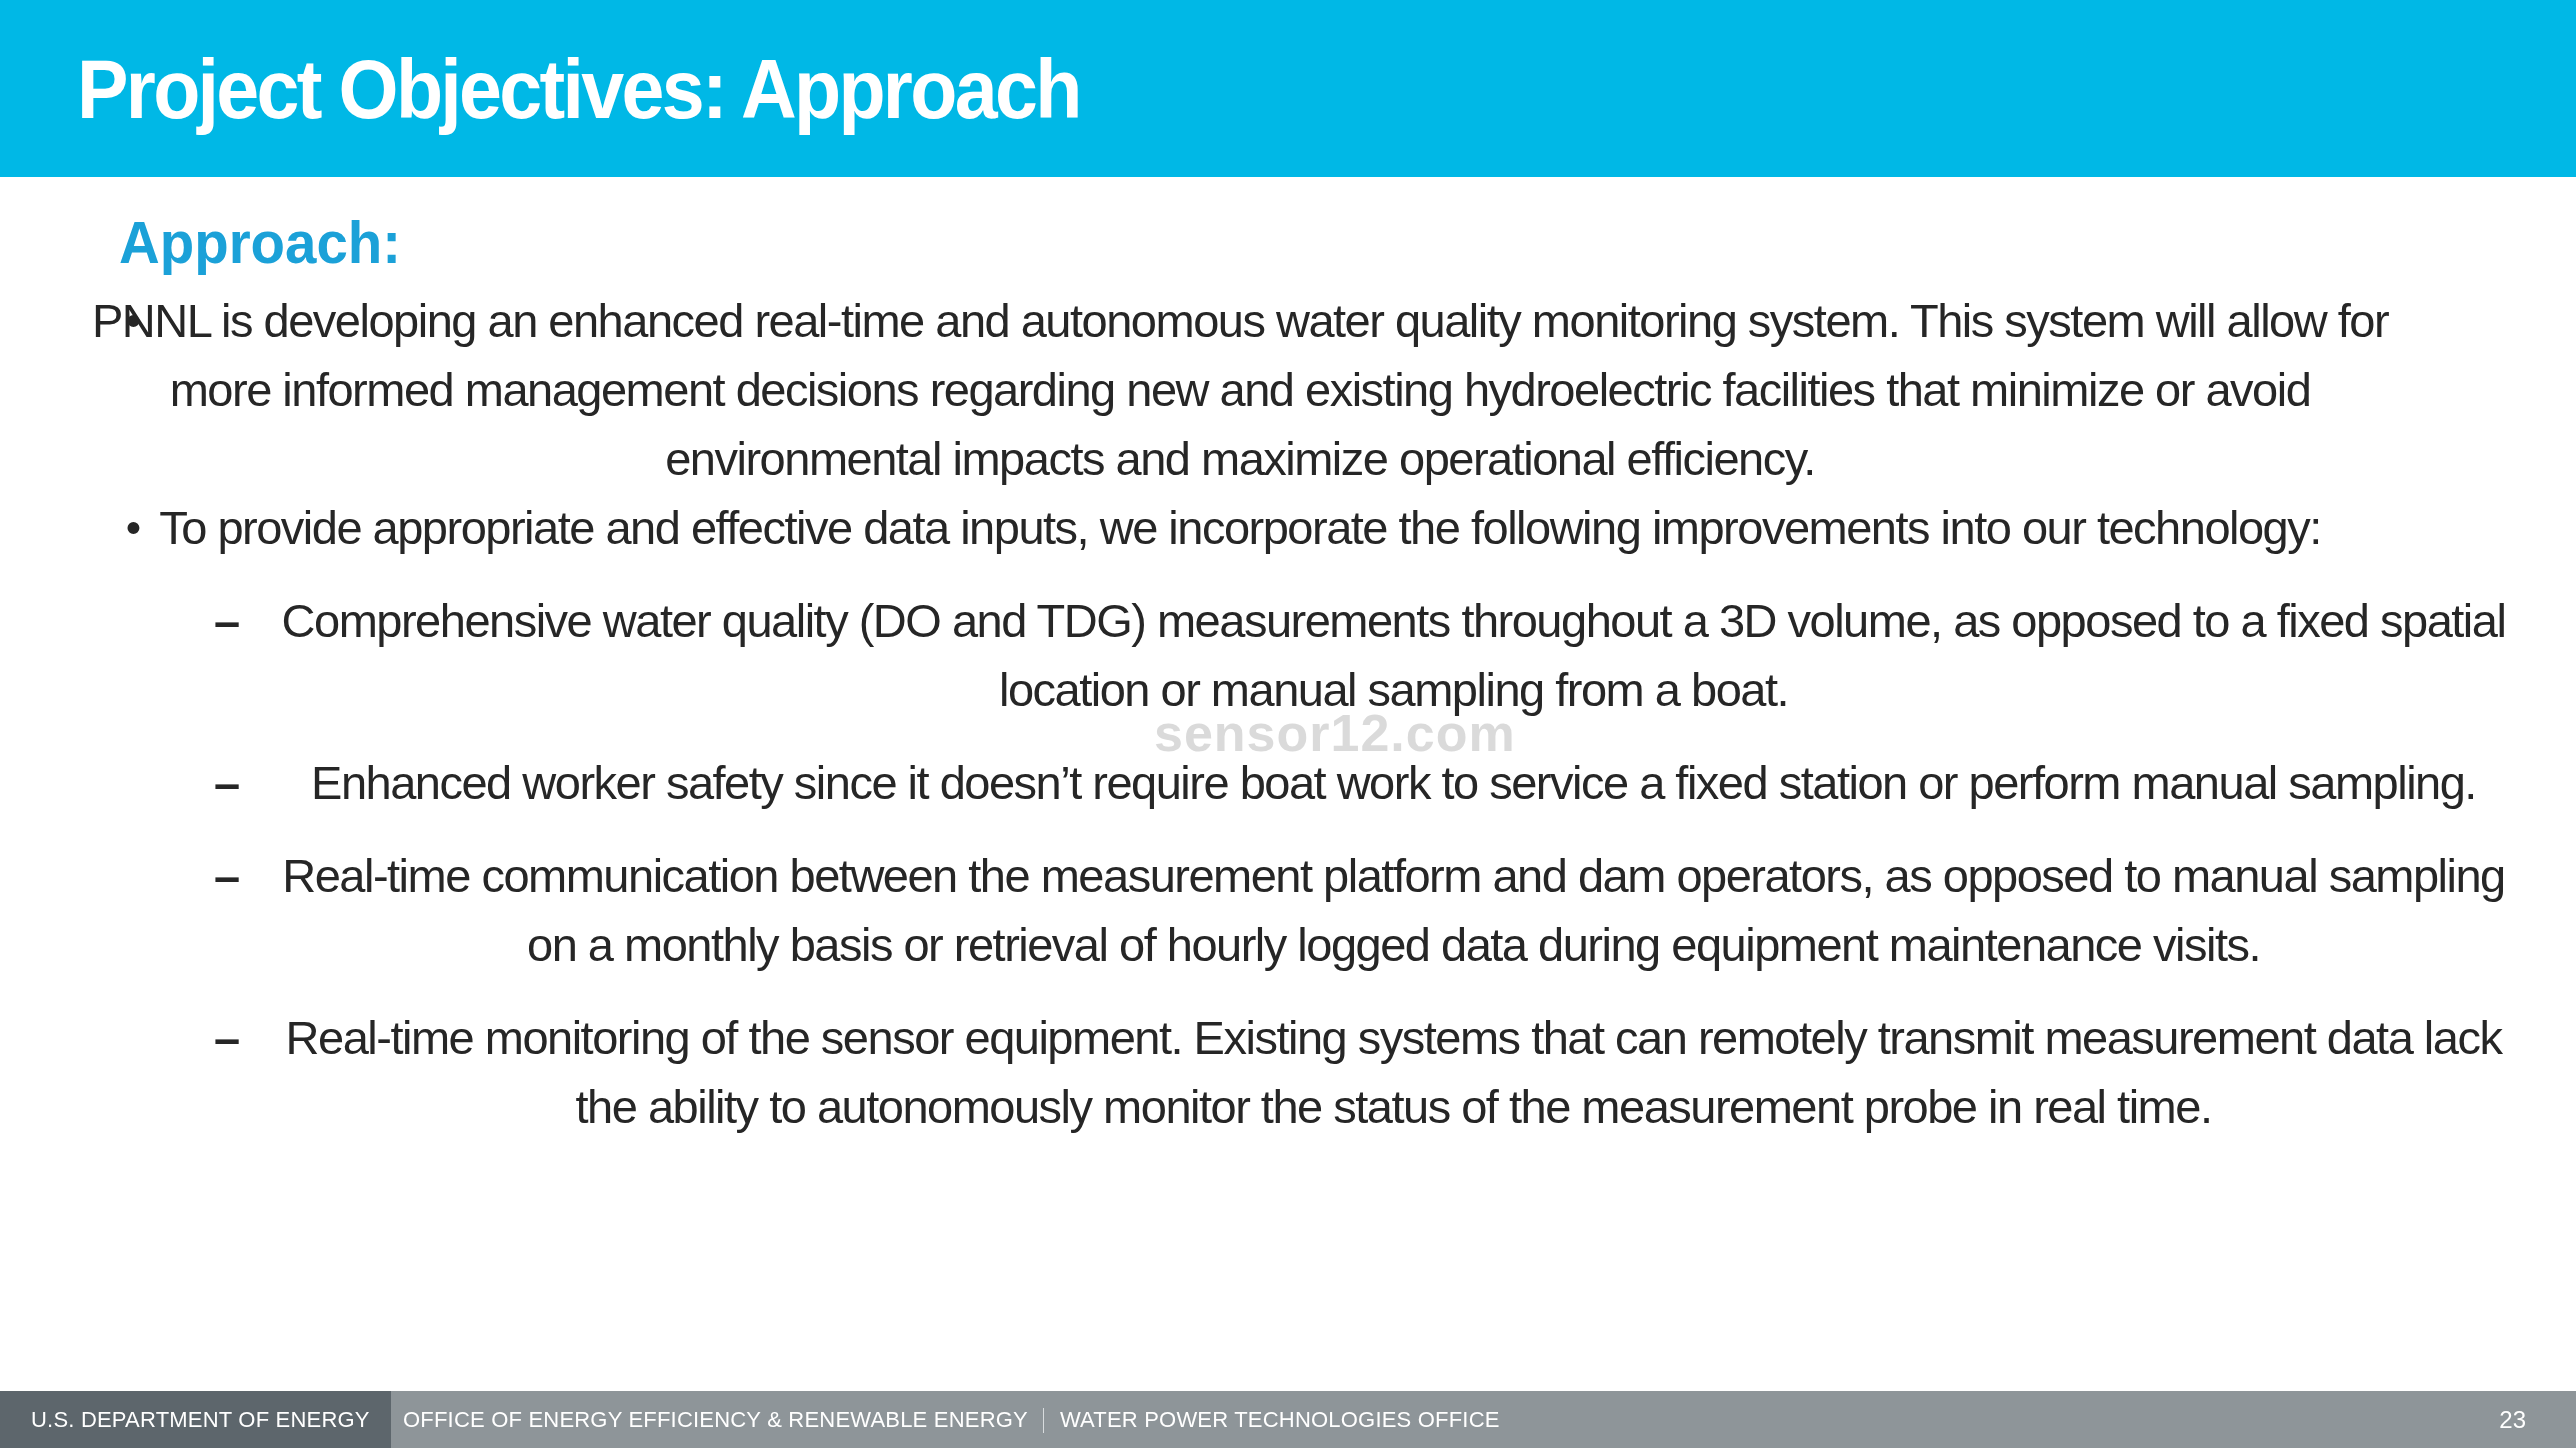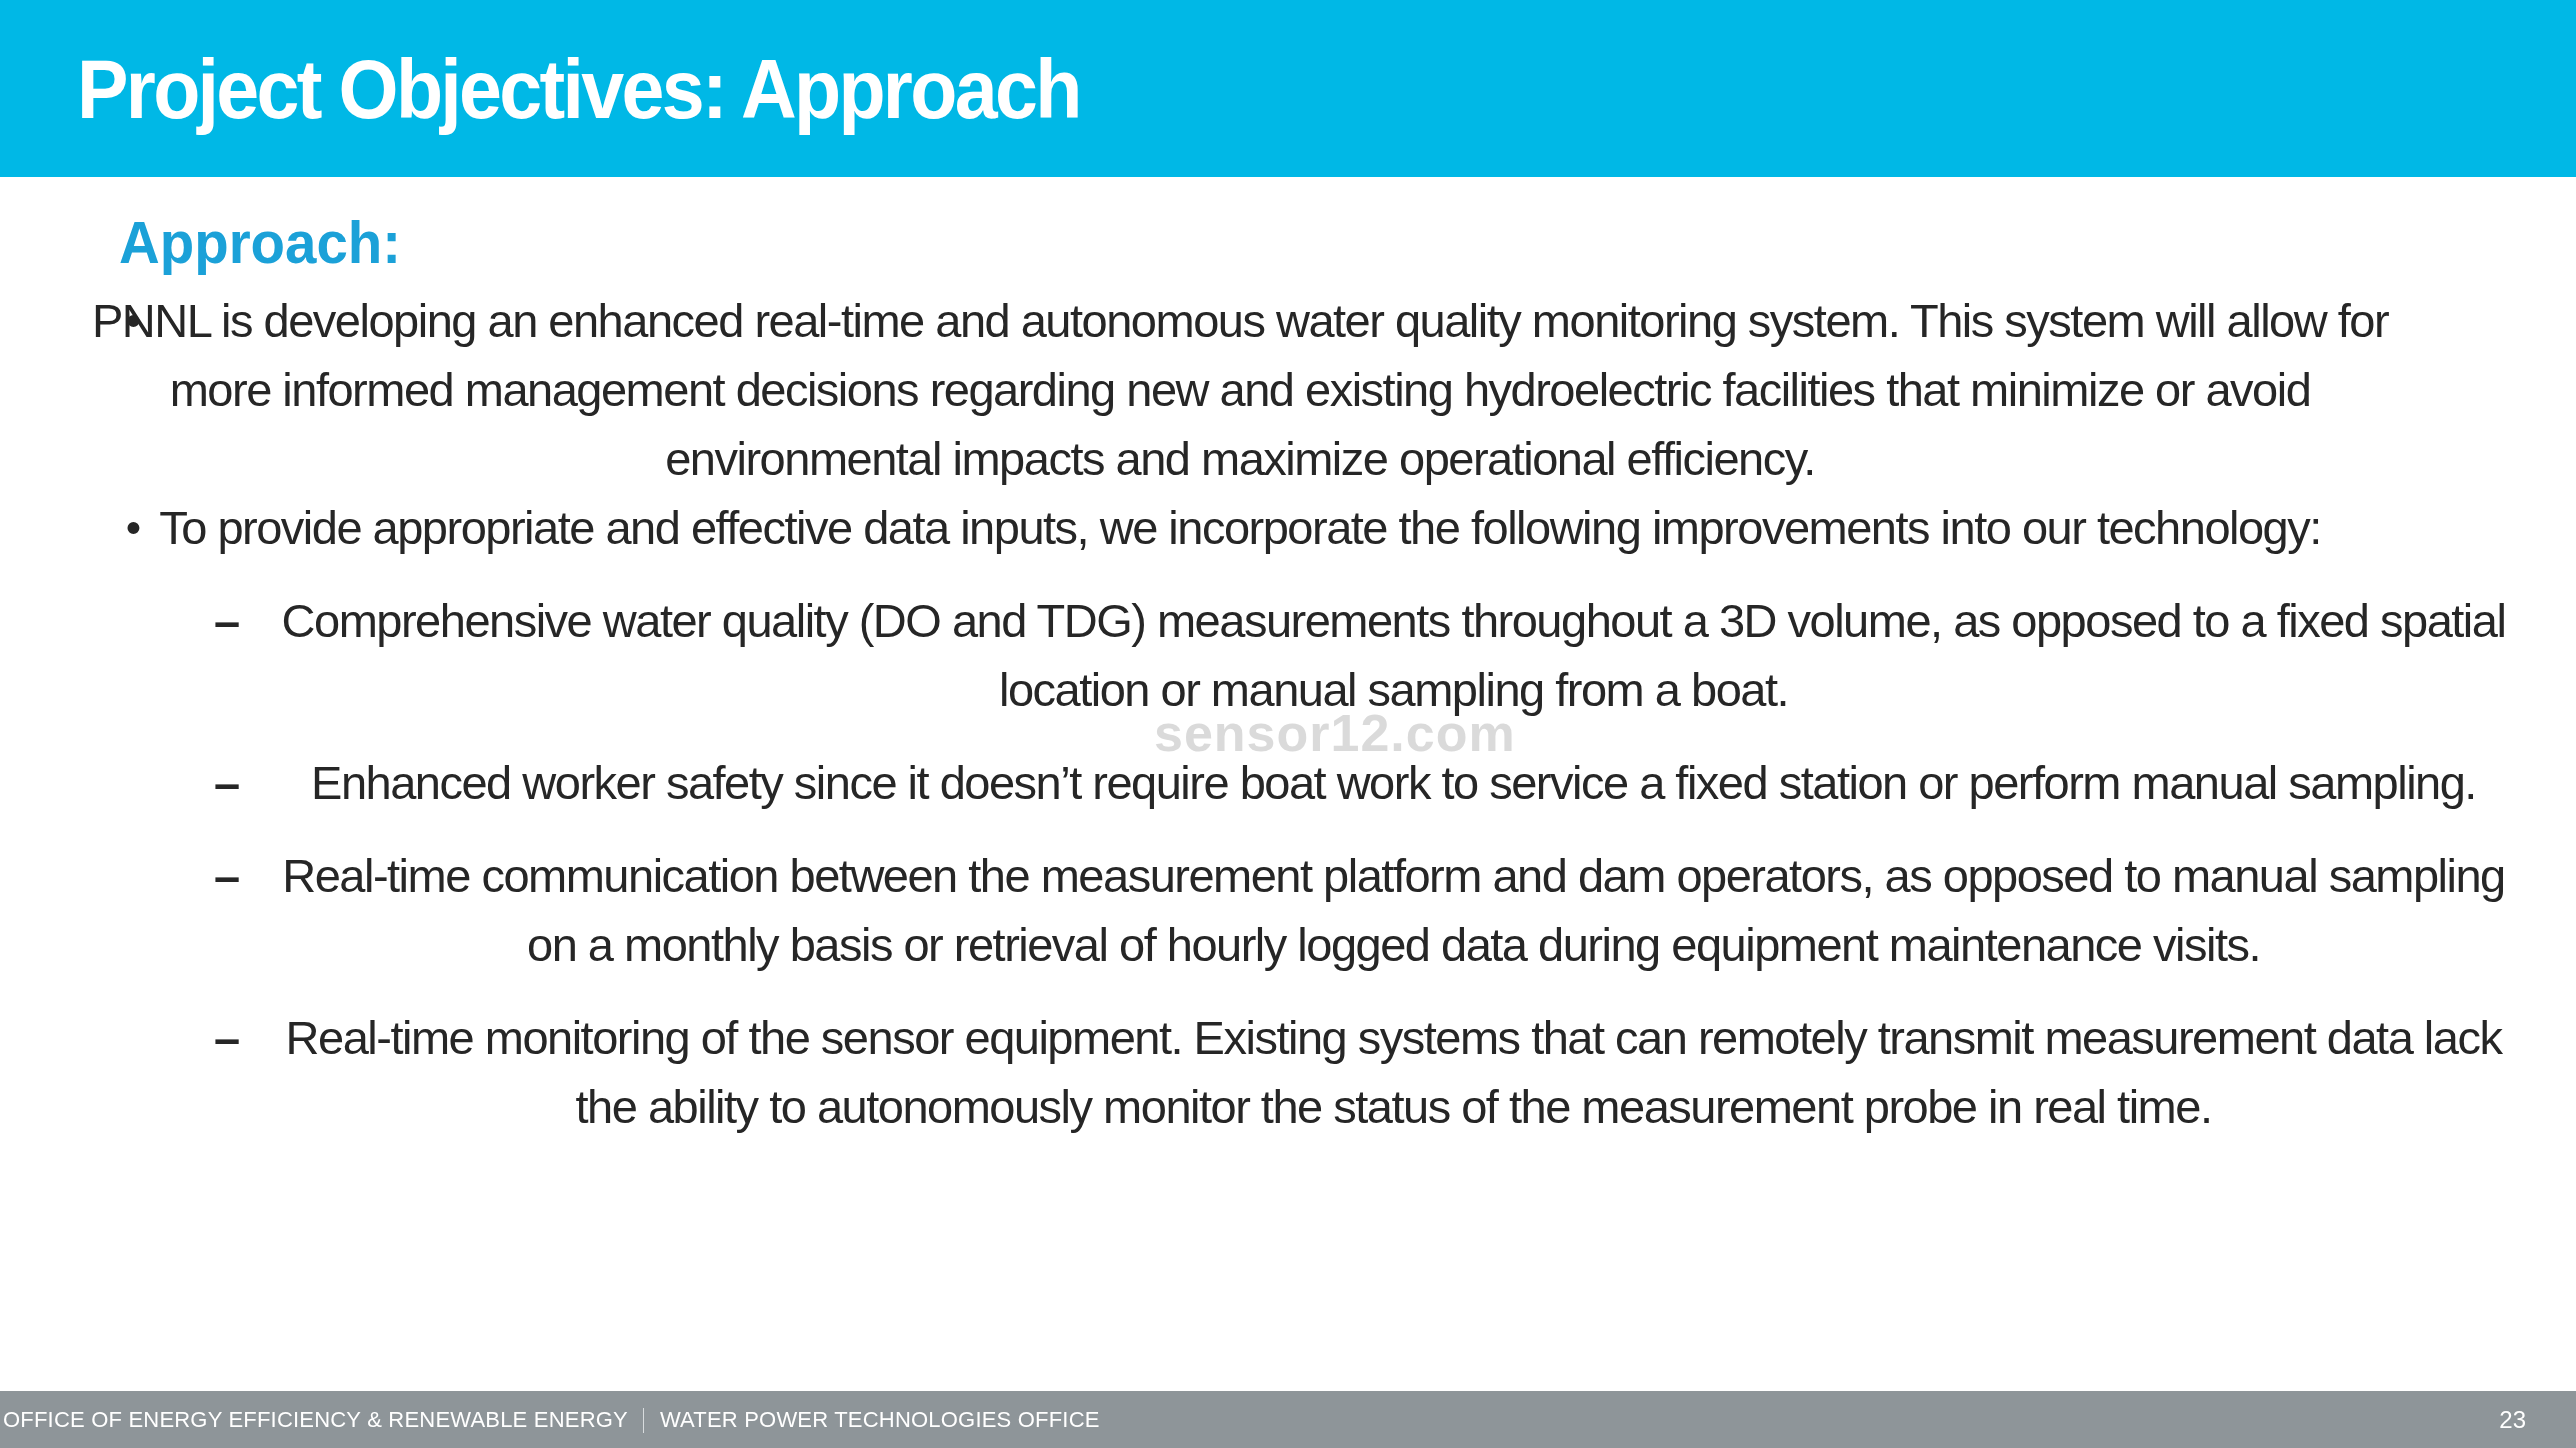--- a/index.html
+++ b/index.html
@@ -58,21 +58,21 @@
       position: absolute; left: 0; top: 1391px; width: 2576px; height: 58px;
       background: #8E9599; display: flex; align-items: center;
       color: #ffffff; font-size: 22px;
     }
     .footer-left {
       width: 391px; height: 58px; background: #5D666C;
       display: flex; align-items: center; padding-left: 31px;
       letter-spacing: 0.2px;
     }
     .footer-mid {
-      display: flex; align-items: center; padding-left: 3px;
+      display: flex; align-items: center; padding-left: 12px;
       letter-spacing: 0.2px;
     }
     .footer-sep {
       display: inline-block; width: 1px; height: 25px;
       background: #d8dcde; margin: 0 15.5px;
     }
     .page-number {
       position: absolute; right: 50px; top: 0; height: 58px;
       display: flex; align-items: center; font-size: 24px;
     }
@@ -117,20 +117,23 @@
 
     <div class="sub">
       <span class="marker">–</span>
       <span class="text">Real-time monitoring of the sensor equipment. Existing systems that can remotely transmit measurement data lack the ability to autonomously monitor the status of the measurement probe in real time.</span>
     </div>
   </div>
 
   <div class="watermark">sensor12.com</div>
 
   <div class="footer">
+    <div class="footer-left">
+      <span>U.S. DEPARTMENT OF ENERGY</span>
+    </div>
     <div class="footer-mid">
       <span>OFFICE OF ENERGY EFFICIENCY &amp; RENEWABLE ENERGY</span>
       <span class="footer-sep"></span>
       <span>WATER POWER TECHNOLOGIES OFFICE</span>
     </div>
     <div class="page-number">23</div>
   </div>
 
 </div>
 

